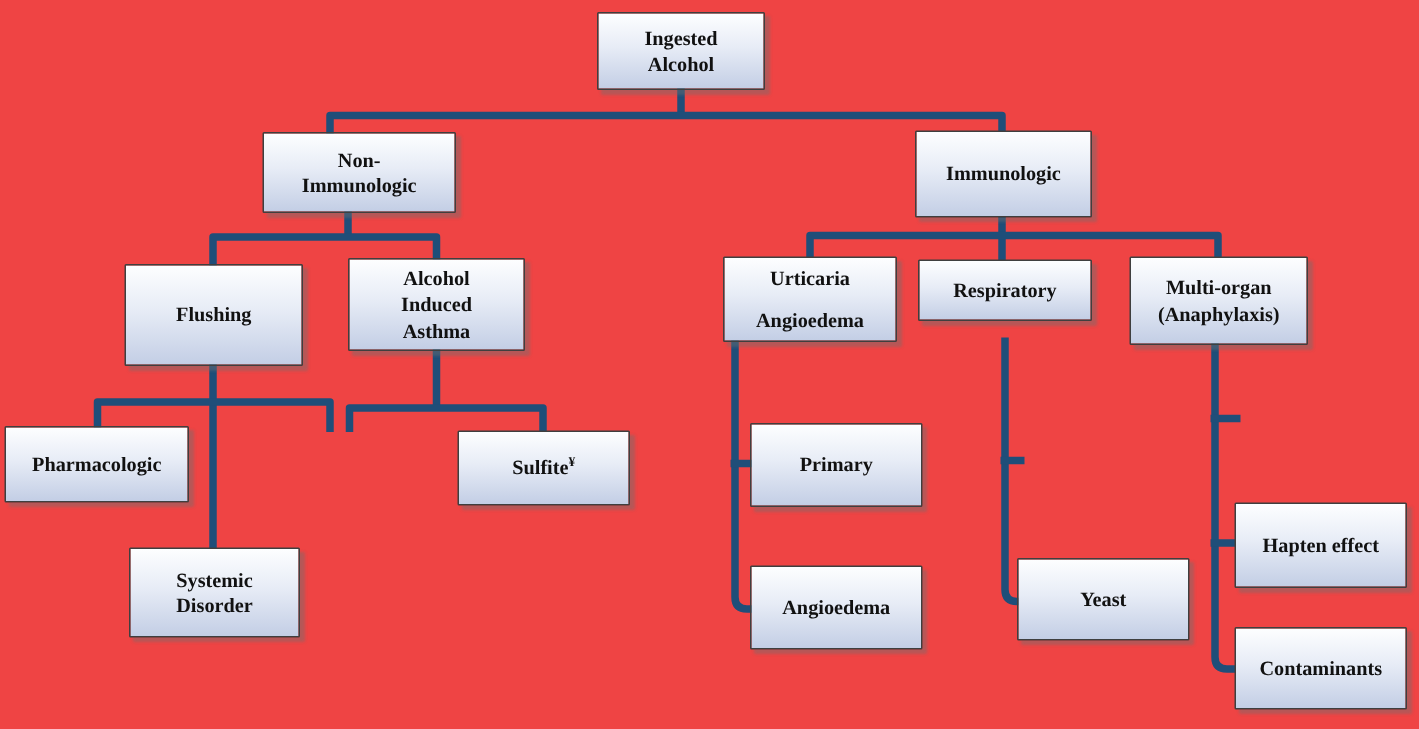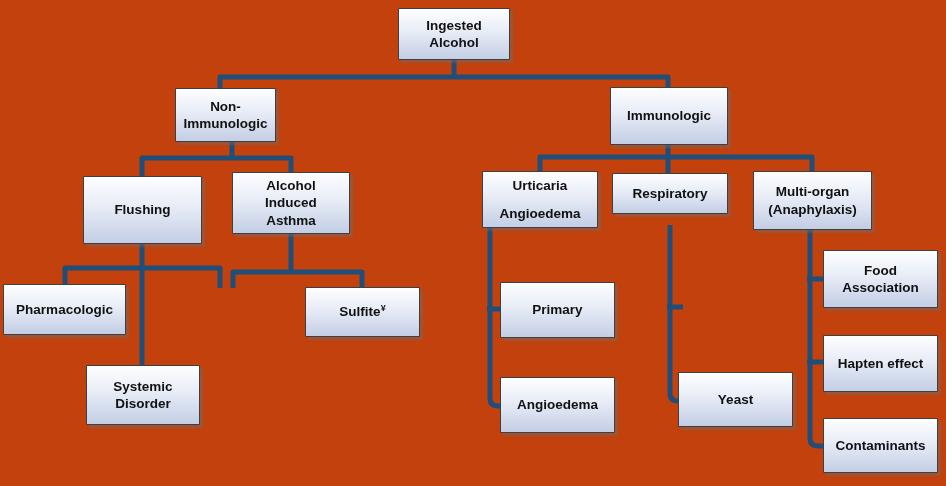--- a/index.html
+++ b/index.html
@@ -21,21 +21,21 @@
   .label{
     white-space:pre-line;color:var(--node-text);
     font-weight:bold;font-size:13.5px;line-height:1.28;
   }
   .node.tall .label{line-height:2.05;}
   .label sup{font-size:9px;vertical-align:super;line-height:0;}
 </style>
 </head>
 <body>
 
-<div id="canvas" style="background: #c2410c;">
+<div id="canvas" style="background: #ef4444; font-family: Liberation Serif, serif;">
 
   <svg id="edges" width="946" height="486" viewBox="0 0 946 486" aria-hidden="true">
     <path class="edge" d="M454 56 L454 79" stroke="#1f4e79"></path>
     <path class="edge" d="M220 96 L220 77 L668 77 L668 93" stroke="#1f4e79"></path>
     <path class="edge" d="M232 138 L232 160" stroke="#1f4e79"></path>
     <path class="edge" d="M142 178 L142 158 L291 158 L291 178" stroke="#1f4e79"></path>
     <path class="edge" d="M142 229 L142 370" stroke="#1f4e79"></path>
     <path class="edge" d="M65 290 L65 268 L220 268 L220 288" stroke="#1f4e79"></path>
     <path class="edge" d="M291 232 L291 274" stroke="#1f4e79"></path>
     <path class="edge" d="M233 288 L233 272 L362 272 L362 292" stroke="#1f4e79"></path>
@@ -48,21 +48,21 @@
     <path class="edge" d="M810 227 L810 438 Q810 446 818 446 L827 446" stroke="#1f4e79"></path>
     <path class="edge" d="M807 279 L827 279" stroke="#1f4e79"></path>
     <path class="edge" d="M807 362 L827 362" stroke="#1f4e79"></path>
   </svg>
 
   <div class="node" style="left:398px;top:8px;width:112px;height:52px">
     <span class="label">Ingested
 Alcohol</span>
   </div>
 
-  <div class="node" style="left:175px;top:88px;width:101px;height:54px">
+  <div class="node" style="left:175px;top:88px;width:129px;height:54px">
     <span class="label">Non-
 Immunologic</span>
   </div>
 
   <div class="node" style="left:610px;top:87px;width:118px;height:58px">
     <span class="label">Immunologic</span>
   </div>
 
   <div class="node" style="left:83px;top:176px;width:119px;height:68px">
     <span class="label">Flushing</span>
@@ -108,24 +108,20 @@
 
   <div class="node" style="left:500px;top:377px;width:115px;height:56px">
     <span class="label">Angioedema</span>
   </div>
 
 
   <div class="node" style="left:678px;top:372px;width:115px;height:55px">
     <span class="label">Yeast</span>
   </div>
 
-  <div class="node" style="left:823px;top:250px;width:115px;height:58px">
-    <span class="label">Food
-Association</span>
-  </div>
 
   <div class="node" style="left:823px;top:418px;width:115px;height:55px">
     <span class="label">Contaminants</span>
   </div>
 
   <div class="node" style="left:823px;top:335px;width:115px;height:57px">
     <span class="label">Hapten effect</span>
   </div>
 
 </div>

